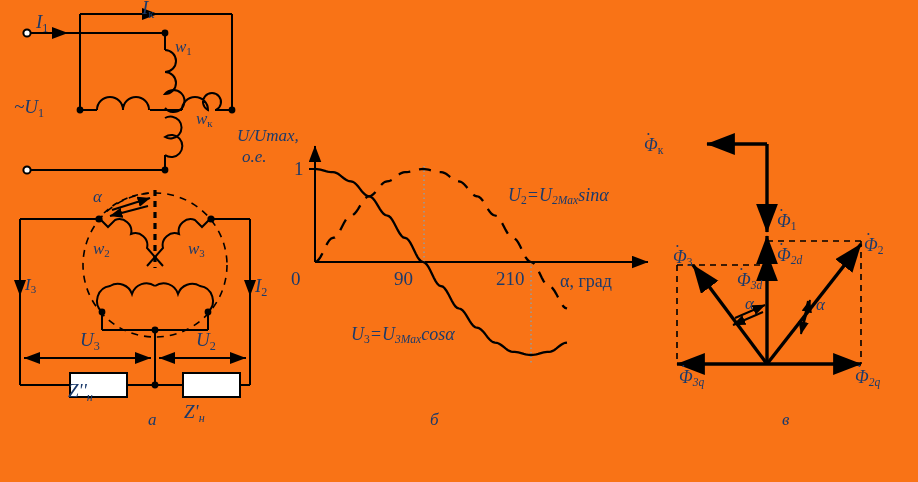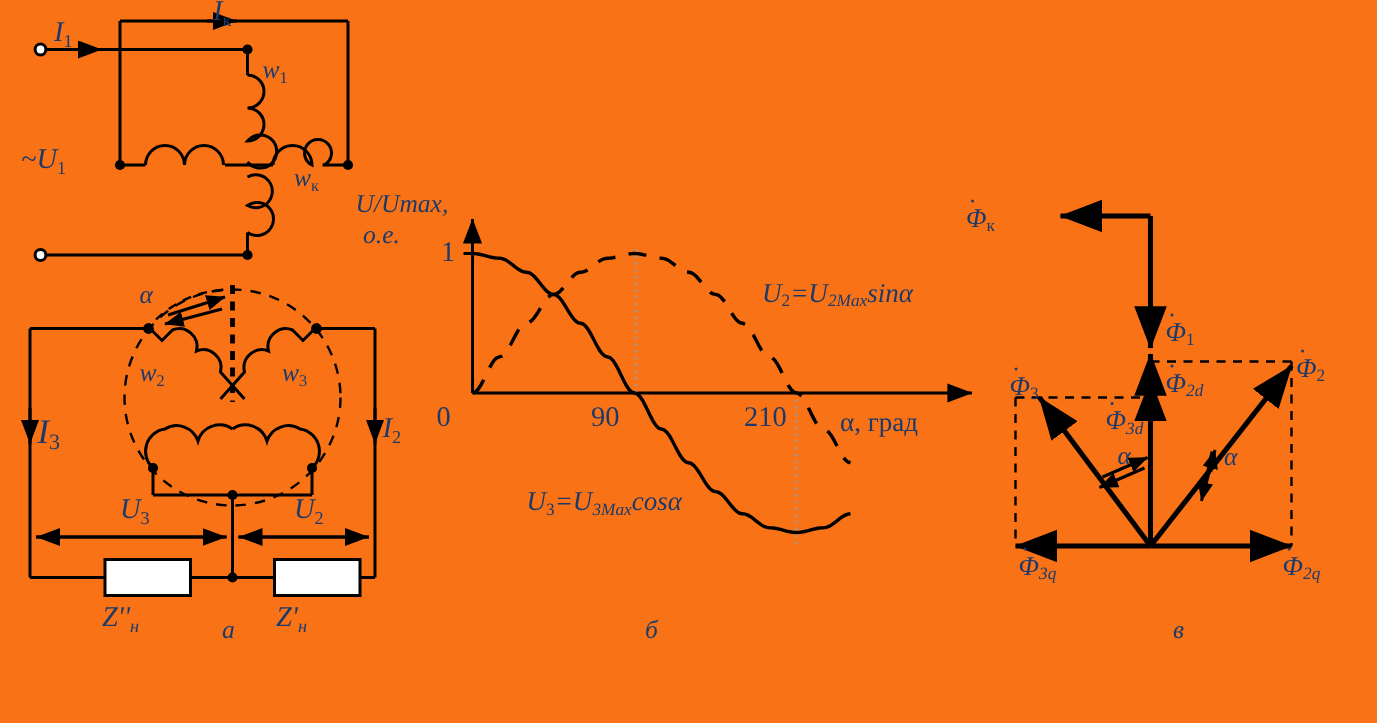--- a/index.html
+++ b/index.html
@@ -257,33 +257,33 @@
     <span>w</span><sub>к</sub>
   </div>
 
   <div class="lbl" style="left:93px; top:188px; font-size:17px;">α</div>
   <div class="lbl" style="left:93px; top:240px; font-size:17px;">
     <span>w</span><sub>2</sub>
   </div>
   <div class="lbl" style="left:188px; top:240px; font-size:17px;">
     <span>w</span><sub>3</sub>
   </div>
-  <div class="lbl" style="left:25px; top:276px; font-size:23px;">
+  <div class="lbl" style="left:25px; top:276px; font-size:17px;">
     <span>I</span><sub>3</sub>
   </div>
   <div class="lbl" style="left:255px; top:276px; font-size:19px;">
     <span>I</span><sub>2</sub>
   </div>
   <div class="lbl" style="left:80px; top:330px; font-size:19px;">
     <span>U</span><sub>3</sub>
   </div>
   <div class="lbl" style="left:196px; top:330px; font-size:19px;">
     <span>U</span><sub>2</sub>
   </div>
-  <div class="lbl" style="left:68px; top:402px; font-size:19px;">
+  <div class="lbl" style="left:68px; top:381px; font-size:19px;">
     <span>Z''</span><sub class="it">н</sub>
   </div>
   <div class="lbl" style="left:184px; top:402px; font-size:19px;">
     <span>Z'</span><sub class="it">н</sub>
   </div>
   <div class="sublabel" style="left:148px; top:410px;">а</div>
 
   <div class="lbl" style="left:237px; top:127px; font-size:17px;">U/Umax,</div>
   <div class="lbl" style="left:242px; top:148px; font-size:17px;">о.е.</div>
   <div class="lbl up" style="left:294px; top:159px; font-size:19px;">1</div>

